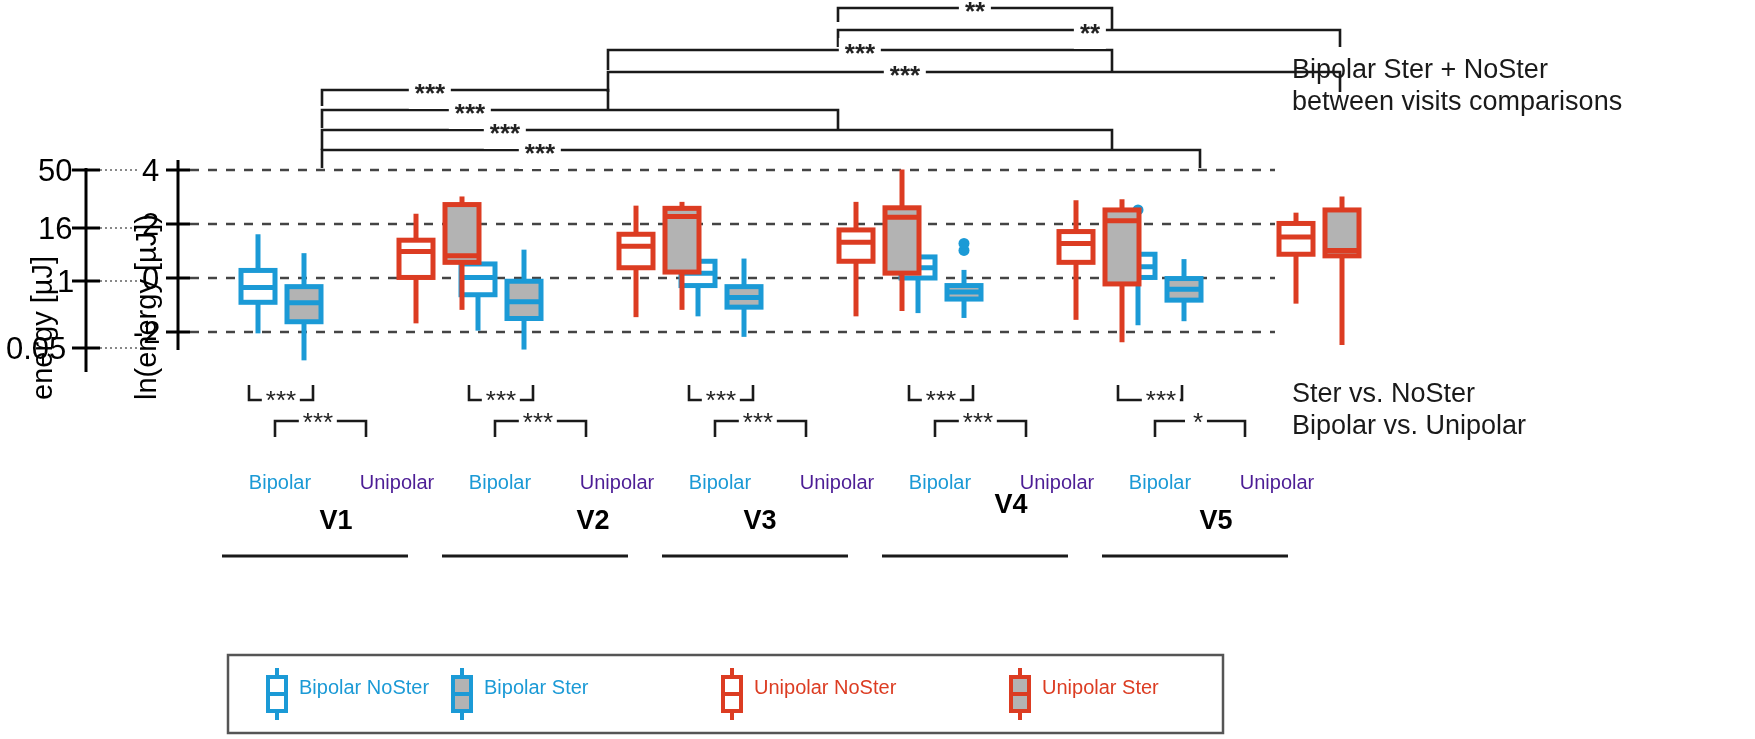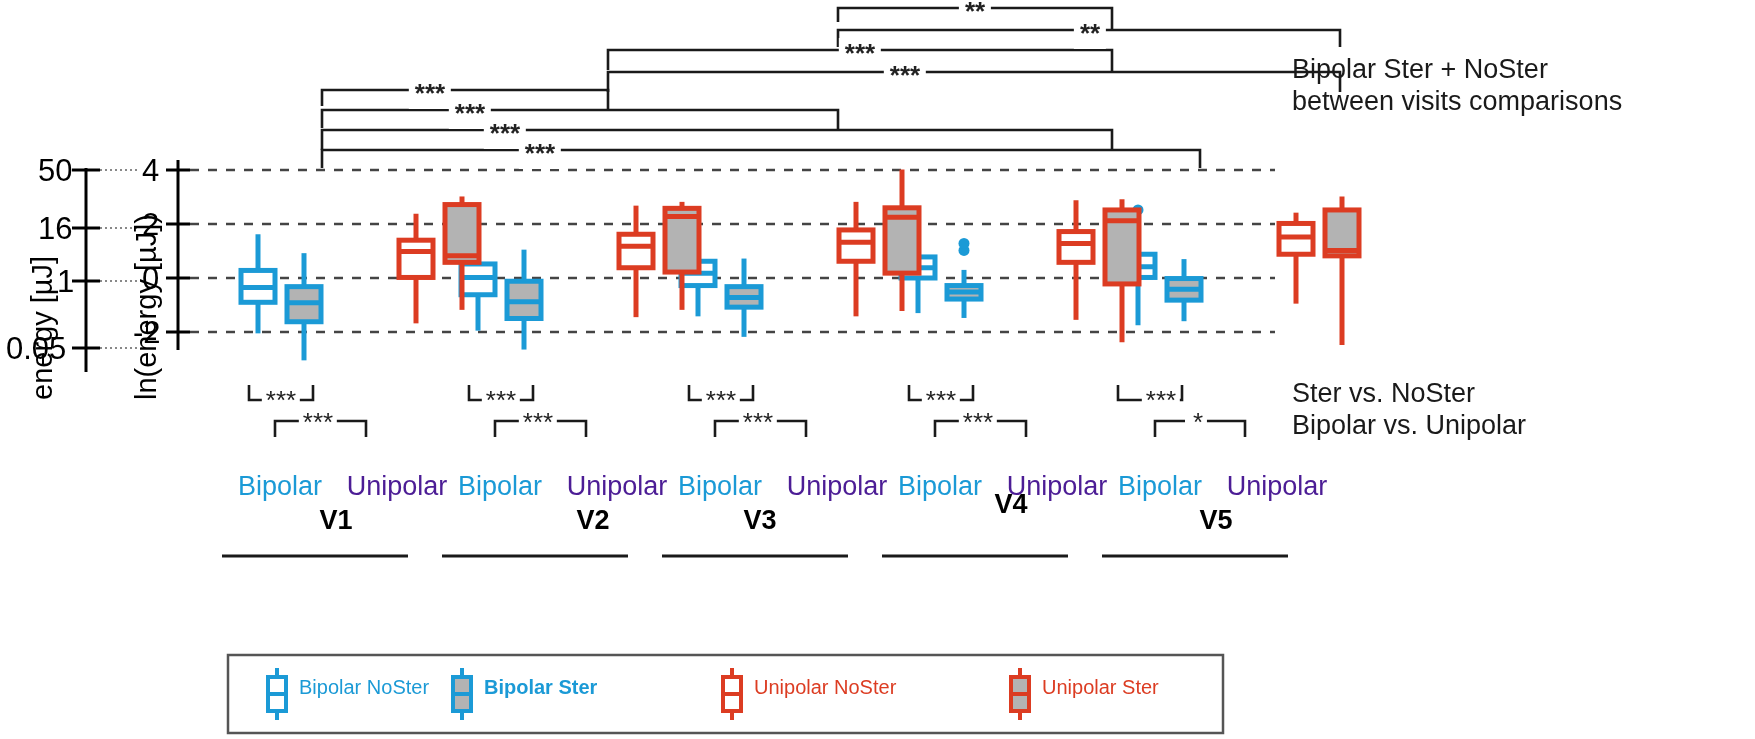--- a/index.html
+++ b/index.html
@@ -3,21 +3,21 @@
 <meta charset="utf-8">
 <style>
   html,body{margin:0;padding:0;background:#ffffff;}
   body{width:1755px;height:739px;position:relative;overflow:hidden;
        font-family:"Liberation Sans", sans-serif;color:#1a1a1a;}
   .fig{position:absolute;left:0;top:0;width:1755px;height:739px;}
   svg.layer{position:absolute;left:0;top:0;width:1755px;height:739px;overflow:visible;}
   .txt{position:absolute;white-space:nowrap;}
   .ax-num{font-size:31px;color:#000;}
   .ax-title{font-size:29px;color:#000;}
-  .grp-lbl{font-size:27px;}
+  .grp-lbl{font-size:20px;}
   .blue{color:#1b9ad6;}
   .red{color:#4c1d95;}
   .visit{font-size:27px;font-weight:bold;color:#000;}
   .side-note{font-size:27px;color:#1a1a1a;line-height:1.28;}
   .leg-lbl{font-size:20px;}
   .stars{font-size:24px;color:#222;letter-spacing:0px;}
   .rot{transform-origin:0 0;}
 </style>
 </head>
 <body>
@@ -288,18 +288,18 @@
       <div class="txt grp-lbl blue" style="left: 940px; top: 471px; transform: translateX(-50%);">Bipolar</div>
       <div class="txt grp-lbl red" style="left: 1057px; top: 471px; transform: translateX(-50%);">Unipolar</div>
       <div class="txt grp-lbl blue" style="left: 1160px; top: 471px; transform: translateX(-50%);">Bipolar</div>
       <div class="txt grp-lbl red" style="left: 1277px; top: 471px; transform: translateX(-50%);">Unipolar</div>
       <div class="txt visit" style="left: 336px; top: 505px; transform: translateX(-50%);">V1</div>
       <div class="txt visit" style="left: 556px; top: 505px; transform: translateX(-50%); margin-left: 37px;">V2</div>
       <div class="txt visit" style="left: 760px; top: 505px; transform: translateX(-50%);">V3</div>
       <div class="txt visit" style="left: 996px; top: 489px; transform: translateX(-50%); margin-left: 15px;">V4</div>
       <div class="txt visit" style="left: 1216px; top: 505px; transform: translateX(-50%);">V5</div>
       <div class="txt leg-lbl" style="left: 299px; top: 676px; color: rgb(27, 154, 214);">Bipolar NoSter</div>
-      <div class="txt leg-lbl" style="left: 484px; top: 676px; color: rgb(27, 154, 214); font-weight: bold;">Bipolar Ster</div>
+      <div class="txt leg-lbl" style="left: 484px; top: 676px; color: rgb(27, 154, 214);">Bipolar Ster</div>
       <div class="txt leg-lbl" style="left: 754px; top: 676px; color: rgb(220, 60, 34);">Unipolar NoSter</div>
       <div class="txt leg-lbl" style="left: 1042px; top: 676px; color: rgb(220, 60, 34);">Unipolar Ster</div>
     </div>
 
 </div>
 
 </body></html>

